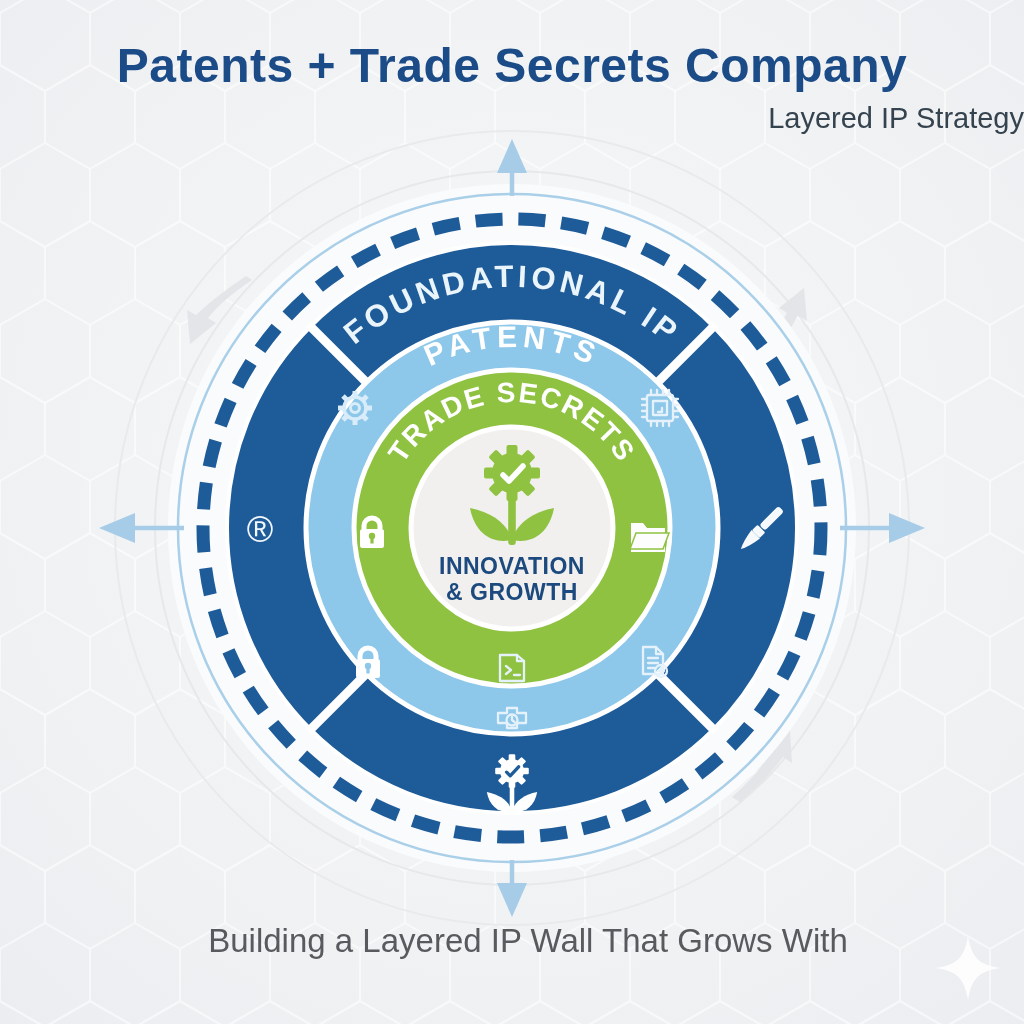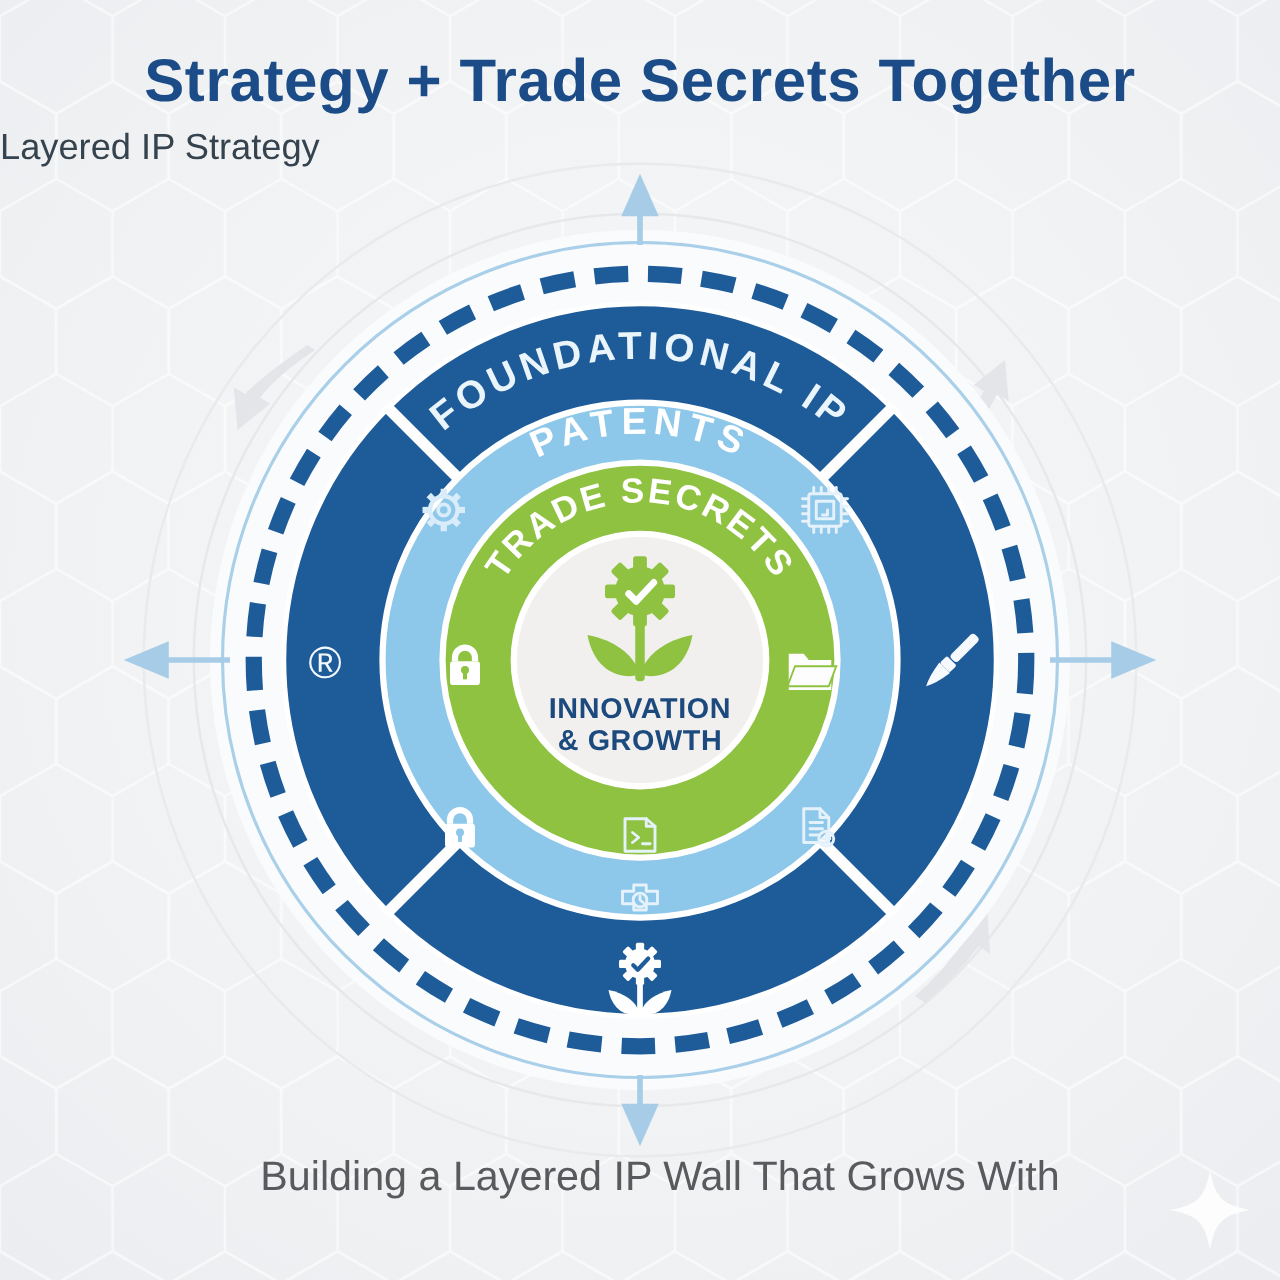--- a/index.html
+++ b/index.html
@@ -2,21 +2,21 @@
 <html><head>
 <meta charset="utf-8">
 <style>
   html,body{margin:0;padding:0;}
   body{width:1024px;height:1024px;overflow:hidden;font-family:"Liberation Sans",sans-serif;}
   .stage{position:relative;width:1024px;height:1024px;
          background:radial-gradient(circle at 50% 46%, #f7f8f8 0%, #f0f1f3 70%, #ecedf0 100%);}
   svg{position:absolute;left:0;top:0;}
   .title{position:absolute;top:42px;left:0;width:1024px;margin:0;text-align:center;
          font-size:48px;font-weight:700;color:#1c4c88;letter-spacing:0.5px;line-height:1;}
-  .subtitle{position:absolute;top:104px;left:0;width:1024px;margin:0;text-align:left;
+  .subtitle{position:absolute;top:104px;left:0;width:1024px;margin:0;text-align:right;
          font-size:29px;font-weight:400;color:#35434f;line-height:1;}
   .caption{position:absolute;top:901px;left:0;width:1024px;margin:16px;text-align:center;
          font-size:33px;font-weight:400;color:#595a5d;line-height:1.44;}
   
   .arc-outer{font-size:31px;font-weight:700;fill:#eaf4fb;letter-spacing:4px;}
   .arc-mid{font-size:30px;font-weight:700;fill:#ffffff;letter-spacing:5px;}
   .arc-inner{font-size:28px;font-weight:700;fill:#ffffff;letter-spacing:2px;}
   .center-label{font-size:23px;font-weight:700;fill:#1c4a7e;letter-spacing:0.5px;text-anchor:middle;}
   .reg-symbol{font-size:36px;font-weight:400;fill:#f2f8fd;text-anchor:middle;}
   .stem-line{stroke:#a6cce8;stroke-width:4.5;}
@@ -35,21 +35,21 @@
         <g fill="none" stroke="#ffffff" stroke-width="2" opacity="0.55">
           <path d="M45,-13 L90,13 L90,65 L45,91 L0,65 L0,13 Z"></path>
           <path d="M90,65 L135,91 L135,143 L90,169 L45,143 L45,91 Z"></path>
           <path d="M0,65 L45,91 L45,143 L0,169 L-45,143 L-45,91 Z"></path>
         </g>
       </pattern>
     </defs>
     <rect width="1024" height="1024" fill="url(#hexp)"></rect>
   </svg>
 
-  <h1 class="title">Strategy + Trade Secrets Together</h1>
+  <h1 class="title">Patents + Trade Secrets Company</h1>
   <h2 class="subtitle">Layered IP Strategy</h2>
 
   <svg width="1024" height="1024" viewBox="0 0 1024 1024">
     <defs>
       <path id="arcOuter" d="M 271 528 A 241 241 0 0 1 753 528" fill="none"></path>
       <path id="arcMid" d="M 331 528 A 181 181 0 0 1 693 528" fill="none"></path>
       <path id="arcInner" d="M 386 528 A 126 126 0 0 1 638 528" fill="none"></path>
       <g id="gearflower">
         <g fill="currentColor">
           <rect x="-5.5" y="-28" width="11" height="11" rx="2"></rect>

